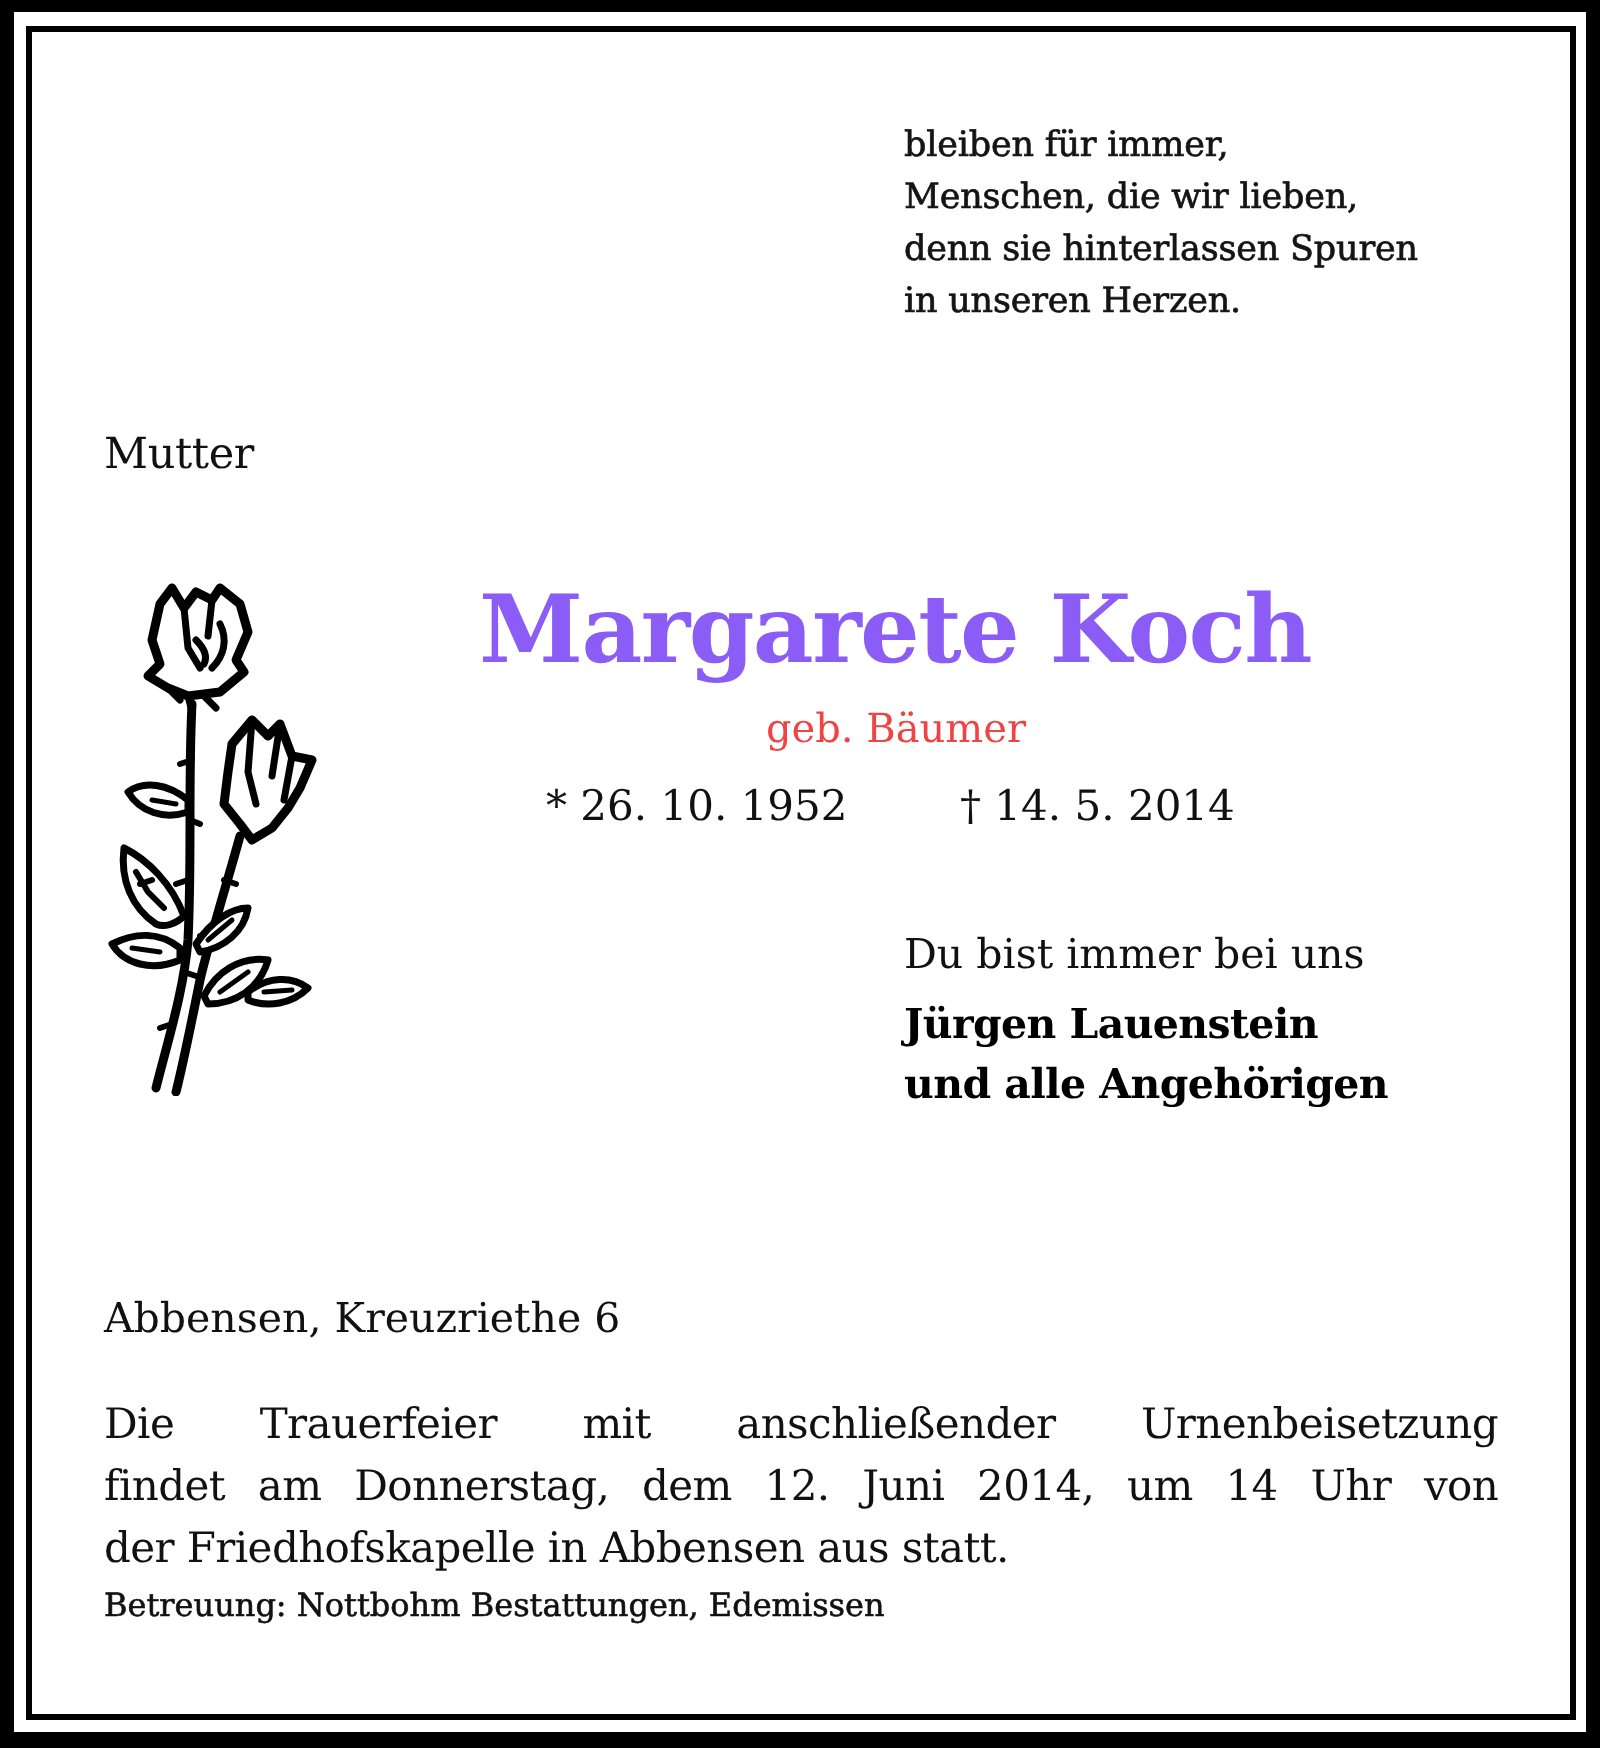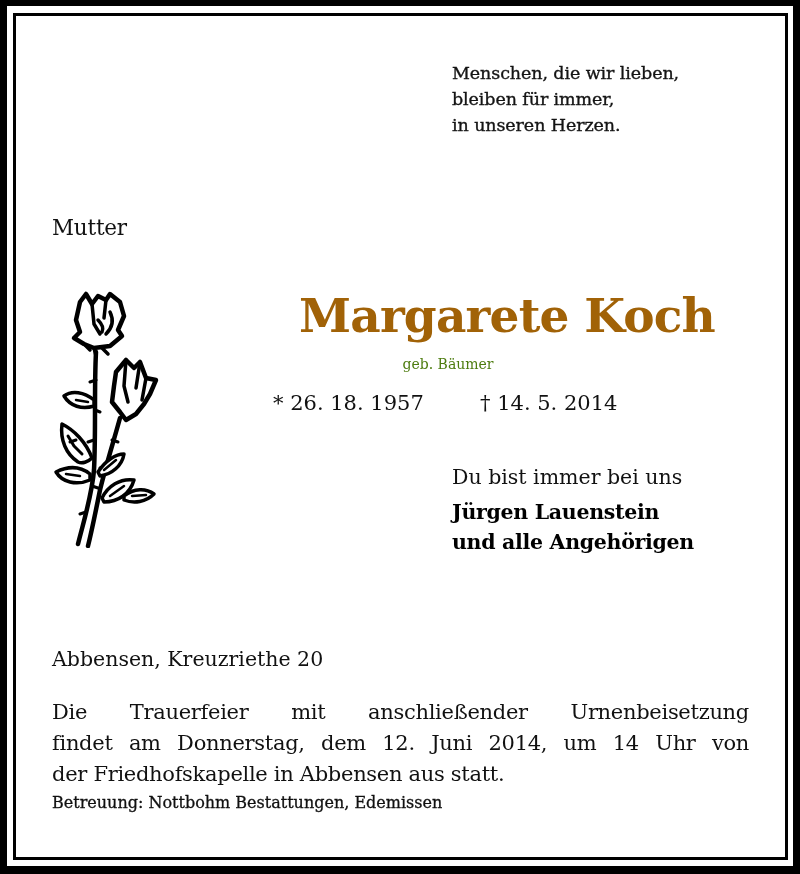--- a/index.html
+++ b/index.html
@@ -64,36 +64,36 @@
     }
 
     .rose {
       left: 50px; top: 290px;
       width: 110px; height: 258px;
     }
 
     .name {
       left: 180px; top: 284px;
       width: 535px;
-      text-align: right;
+      text-align: center;
       font-family: "DejaVu Serif", "Liberation Serif", serif;
       font-weight: bold;
       font-size: 47px;
       line-height: 64px;
       letter-spacing: -0.8px;
-      color: #a16207;
+      color: #8b5cf6;
       white-space: nowrap;
     }
     .maiden {
       left: 300px; top: 350px;
       width: 296px;
       text-align: center;
-      font-size: 14px;
+      font-size: 20px;
       line-height: 28px;
-      color: #4d7c0f;
+      color: #ef4444;
     }
     .dates {
       left: 180px; top: 388px;
       width: 535px;
       font-size: 21px;
       line-height: 30px;
       color: #111;
       white-space: nowrap;
     }
     .date-birth { position: absolute; left: 93px; top: 0; }
@@ -149,22 +149,23 @@
       -webkit-text-stroke: 0.3px #111;
     }
   </style>
 </head>
 <body>
 
 <div class="outer-frame"></div>
 <div class="inner-frame"></div>
 
 <div class="abs poem">
+  <span class="poem-line">bleiben für immer,</span>
   <span class="poem-line">Menschen, die wir lieben,</span>
-  <span class="poem-line">bleiben für immer,</span>
+  <span class="poem-line">denn sie hinterlassen Spuren</span>
   <span class="poem-line">in unseren Herzen.</span>
 </div>
 
 <div class="abs intro">
   <span style="display:block">Mutter</span>
 </div>
 
 <div class="abs rose">
   <svg width="110" height="258" viewBox="0 0 110 258" fill="none" stroke="#000" stroke-linecap="round" stroke-linejoin="round">
 
@@ -192,32 +193,32 @@
     <path d="M52 208 C58 196 70 188 84 190 C80 204 68 212 54 212 Z" stroke-width="3.5" fill="#fff"></path>
     <path d="M60 206 L74 196" stroke-width="2.5"></path>
     <path d="M74 206 C84 198 96 198 104 204 C96 212 84 214 74 210 Z" stroke-width="3.5" fill="#fff"></path>
     <path d="M82 206 L96 205" stroke-width="2.5"></path>
   </svg>
 </div>
 
 <div class="abs name">Margarete Koch</div>
 <div class="abs maiden">geb. Bäumer</div>
 <div class="abs dates">
-  <span class="date-birth">* 26. 18. 1957</span>
+  <span class="date-birth">* 26. 10. 1952</span>
   <span class="date-death">† 14. 5. 2014</span>
 </div>
 
 <div class="abs closing">Du bist immer bei uns</div>
 
 <div class="abs signatures">
   <span class="sig-line">Jürgen Lauenstein</span>
   <span class="sig-line">und alle Angehörigen</span>
 </div>
 
-<div class="abs address">Abbensen, Kreuzriethe 20</div>
+<div class="abs address">Abbensen, Kreuzriethe 6</div>
 
 <div class="abs ceremony">
   <span class="cer-line" style="white-space: nowrap; display: block; word-spacing: 36.25px;">Die Trauerfeier mit anschließender Urnenbeisetzung</span>
   <span class="cer-line" style="white-space: nowrap; display: block; word-spacing: 10px;">findet am Donnerstag, dem 12. Juni 2014, um 14 Uhr von</span>
   <span class="cer-line last">der Friedhofskapelle in Abbensen aus statt.</span>
 </div>
 
 <div class="abs undertaker">Betreuung: Nottbohm Bestattungen, Edemissen</div>
 
 </body></html>

